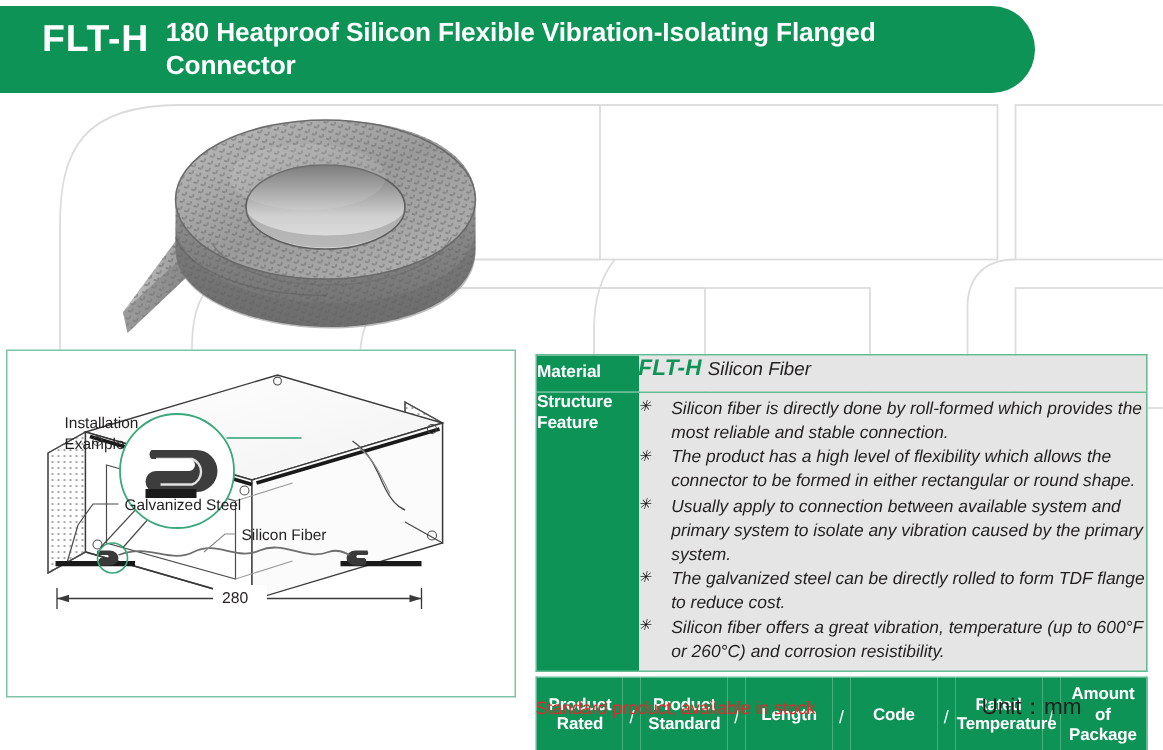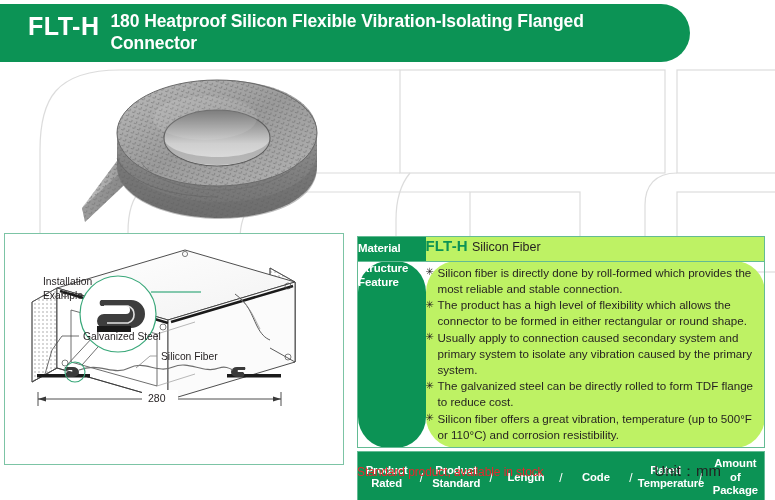--- a/index.html
+++ b/index.html
@@ -114,45 +114,46 @@
     font-weight: bold;
     width: 68px;
     padding: 4px 0 4px 7px;
     line-height: 1.2;
     letter-spacing: -0.1px;
     box-sizing: border-box;
     margin-top: 48px;
   }
   .row-material .cell-label { padding-top: 5px; padding-bottom: 5px; }
   .cell-value {
-    background: #bef264;
+    background: #e5e5e5;
     padding: 4px 8px 5px 10px;
+    font-style: italic;
   }
   .material-value {
     font-size: 12.5px;
     color: #231f20;
     line-height: 1.25;
   }
   .material-value .code {
     color: #0c9355;
     font-size: 15px;
     font-weight: bold;
     letter-spacing: 0.2px;
     margin-right: 4px;
   }
-  .row-divider td { border-top: 1.5px solid #63bb94; border-radius: 31px; }
+  .row-divider td { border-top: 1.5px solid #63bb94; }
 
   .feature-list {
     list-style: none;
     margin: 0;
     padding: 3px 0 4px 0;
   }
   .feature-list li {
     position: relative;
-    padding-left: 12px;
+    padding-left: 22px;
     font-size: 11.6px;
     line-height: 1.38;
     color: #231f20;
     margin-bottom: 0.5px;
   }
   .feature-list li::before {
     content: "\2733";
     position: absolute;
     left: 0;
     top: 0.5px;
@@ -416,23 +417,23 @@
       </tr>
       <tr class="row-divider">
         <td class="cell-label">
           <div>Structure</div>
           <div>Feature</div>
         </td>
         <td class="cell-value">
           <ul class="feature-list" id="feature-list">
               <li>Silicon fiber is directly done by roll-formed which provides the most reliable and stable connection.</li>
               <li>The product has a high level of flexibility which allows the connector to be formed in either rectangular or round shape.</li>
-              <li>Usually apply to connection caused secondary system and primary system to isolate any vibration caused by the primary system.</li>
+              <li>Usually apply to connection between available system and primary system to isolate any vibration caused by the primary system.</li>
               <li>The galvanized steel can be directly rolled to form TDF flange to reduce cost.</li>
-              <li>Silicon fiber offers a great vibration, temperature (up to 500°F or 110°C) and corrosion resistibility.</li>
+              <li>Silicon fiber offers a great vibration, temperature (up to 600°F or 260°C) and corrosion resistibility.</li>
             </ul>
         </td>
       </tr>
     </tbody>
   </table>
 
   <table class="param-table">
     <thead>
       <tr id="param-head">
           <th>

